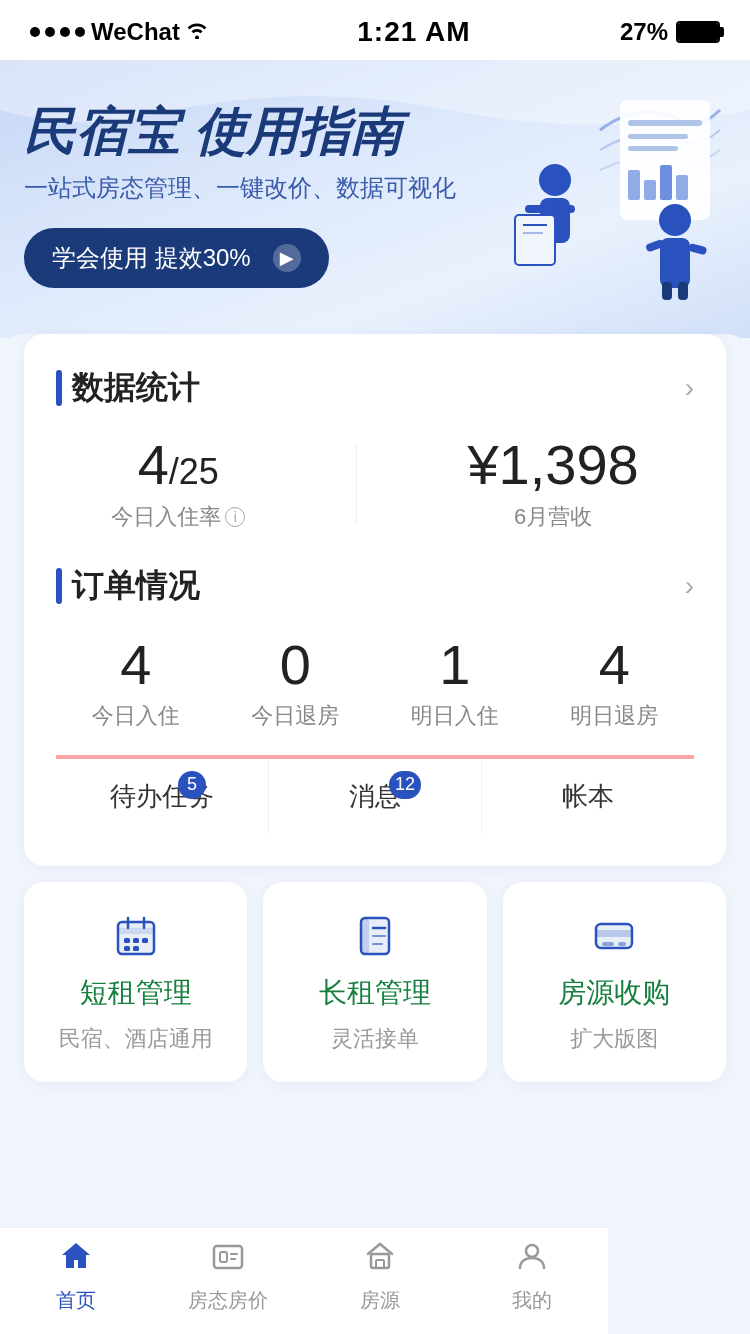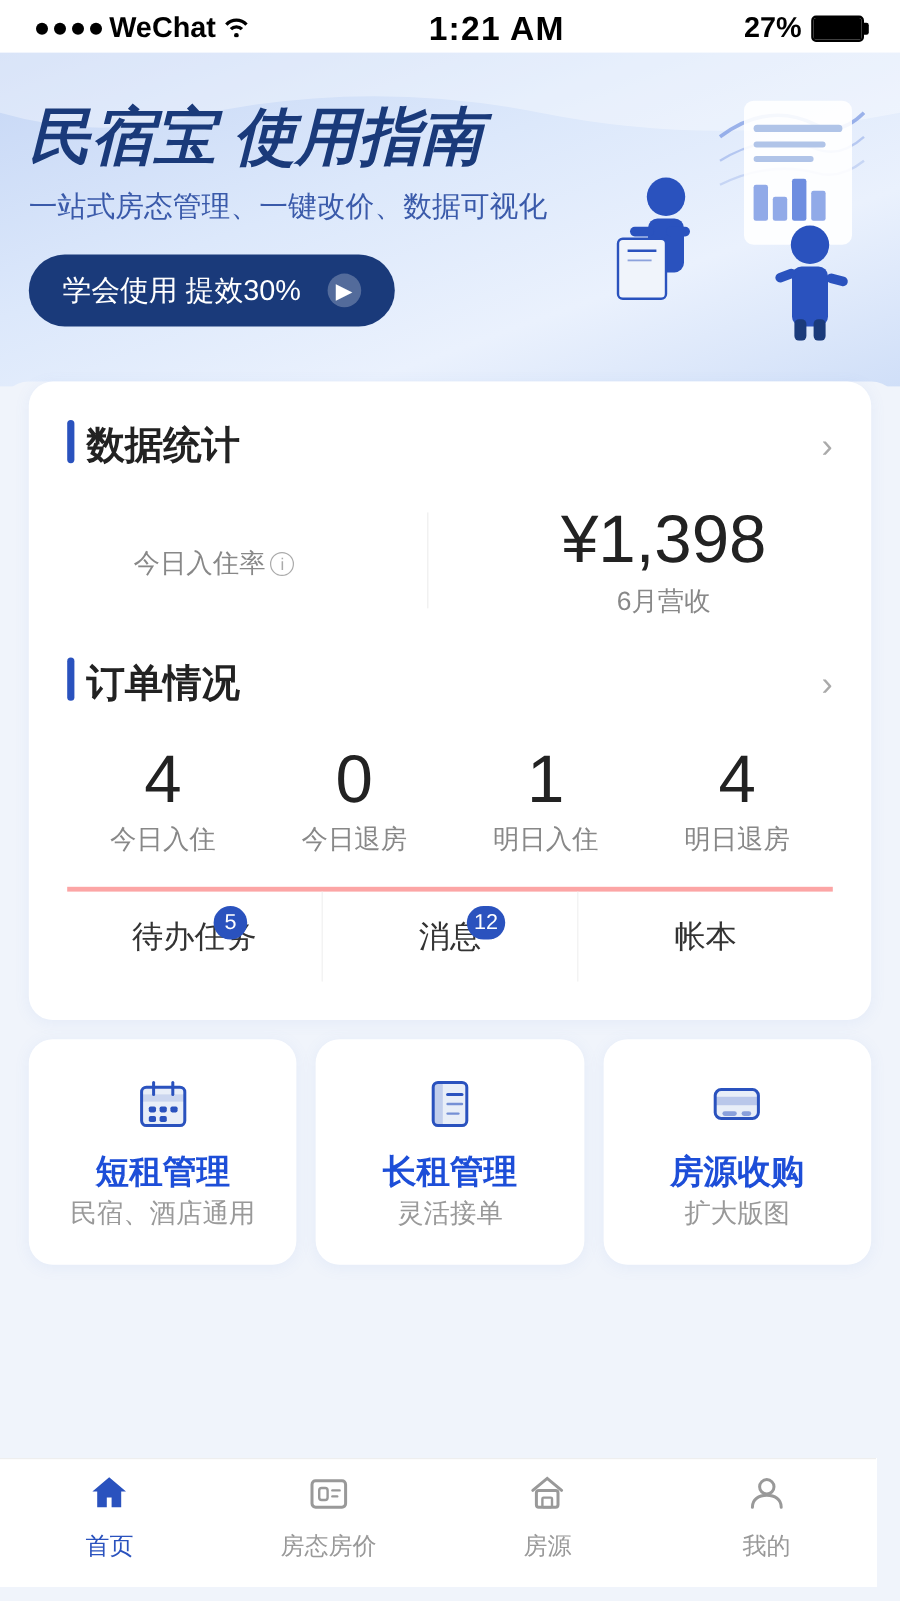--- a/index.html
+++ b/index.html
@@ -12,21 +12,21 @@
       overflow-x: hidden;
     }
 
     
     .status-bar {
       display: flex;
       justify-content: space-between;
       align-items: center;
       padding: 12px 30px 8px;
       background: #fff;
-      height: 44px;
+      height: 60px;
     }
     .status-left { display: flex; align-items: center; gap: 6px; font-size: 24px; font-weight: 600; }
     .status-dots { display: flex; gap: 5px; }
     .status-dots span { width: 10px; height: 10px; border-radius: 50%; background: #000; display: block; }
     .status-wifi { font-size: 22px; }
     .status-center { font-size: 28px; font-weight: 600; letter-spacing: 1px; }
     .status-right { display: flex; align-items: center; gap: 8px; font-size: 24px; font-weight: 600; }
     .battery-icon {
       width: 44px; height: 22px; border: 2px solid #000; border-radius: 4px; position: relative;
       display: flex; align-items: center;
@@ -106,21 +106,21 @@
     }
 
     .section-header {
       display: flex;
       justify-content: space-between;
       align-items: center;
       margin-bottom: 24px;
     }
     .section-title {
       display: flex;
-      align-items: flex-start;
+      align-items: center;
       gap: 10px;
       font-size: 32px;
       font-weight: 700;
       color: #222;
     }
     .section-title .bar {
       width: 6px;
       height: 36px;
       background: #2a52be;
       border-radius: 3px;
@@ -236,35 +236,35 @@
     .service-icon {
       font-size: 44px;
       color: #2a52be;
       margin-bottom: 16px;
       display: flex;
       align-items: center;
       justify-content: center;
     }
     .service-name {
       font-size: 28px;
-      font-weight: 700;
-      color: #1d4ed8;
-      margin-bottom: 0;
+      font-weight: 400;
+      color: #15803d;
+      margin-bottom: 12px;
     }
     .service-desc {
       font-size: 22px;
       color: #999;
     }
 
     
     .bottom-nav {
       position: fixed;
-      bottom: 12px;
+      bottom: 0;
       left: 0;
-      width: 730px;
+      width: 608px;
       background: #fff;
       border-top: 1px solid #eee;
       display: flex;
       justify-content: space-around;
       padding: 10px 0 20px;
       z-index: 100;
     }
     .nav-item {
       display: flex;
       flex-direction: column;
@@ -379,20 +379,23 @@
   <div class="card">
     <div class="section-header">
       <div class="section-title">
         <div class="bar"></div>
         <span>数据统计</span>
       </div>
       <span class="chevron-right">›</span>
     </div>
     <div class="stats-row">
       <div class="stat-item">
+        <div class="stat-value">
+          <span>4</span><span class="stat-denom">/25</span>
+        </div>
         <div class="stat-label">
           <span>今日入住率</span>
           <span class="info-icon">i</span>
         </div>
       </div>
       <div class="stat-divider"></div>
       <div class="stat-item">
         <div class="stat-value">
           <span>¥1,398</span>
         </div>

